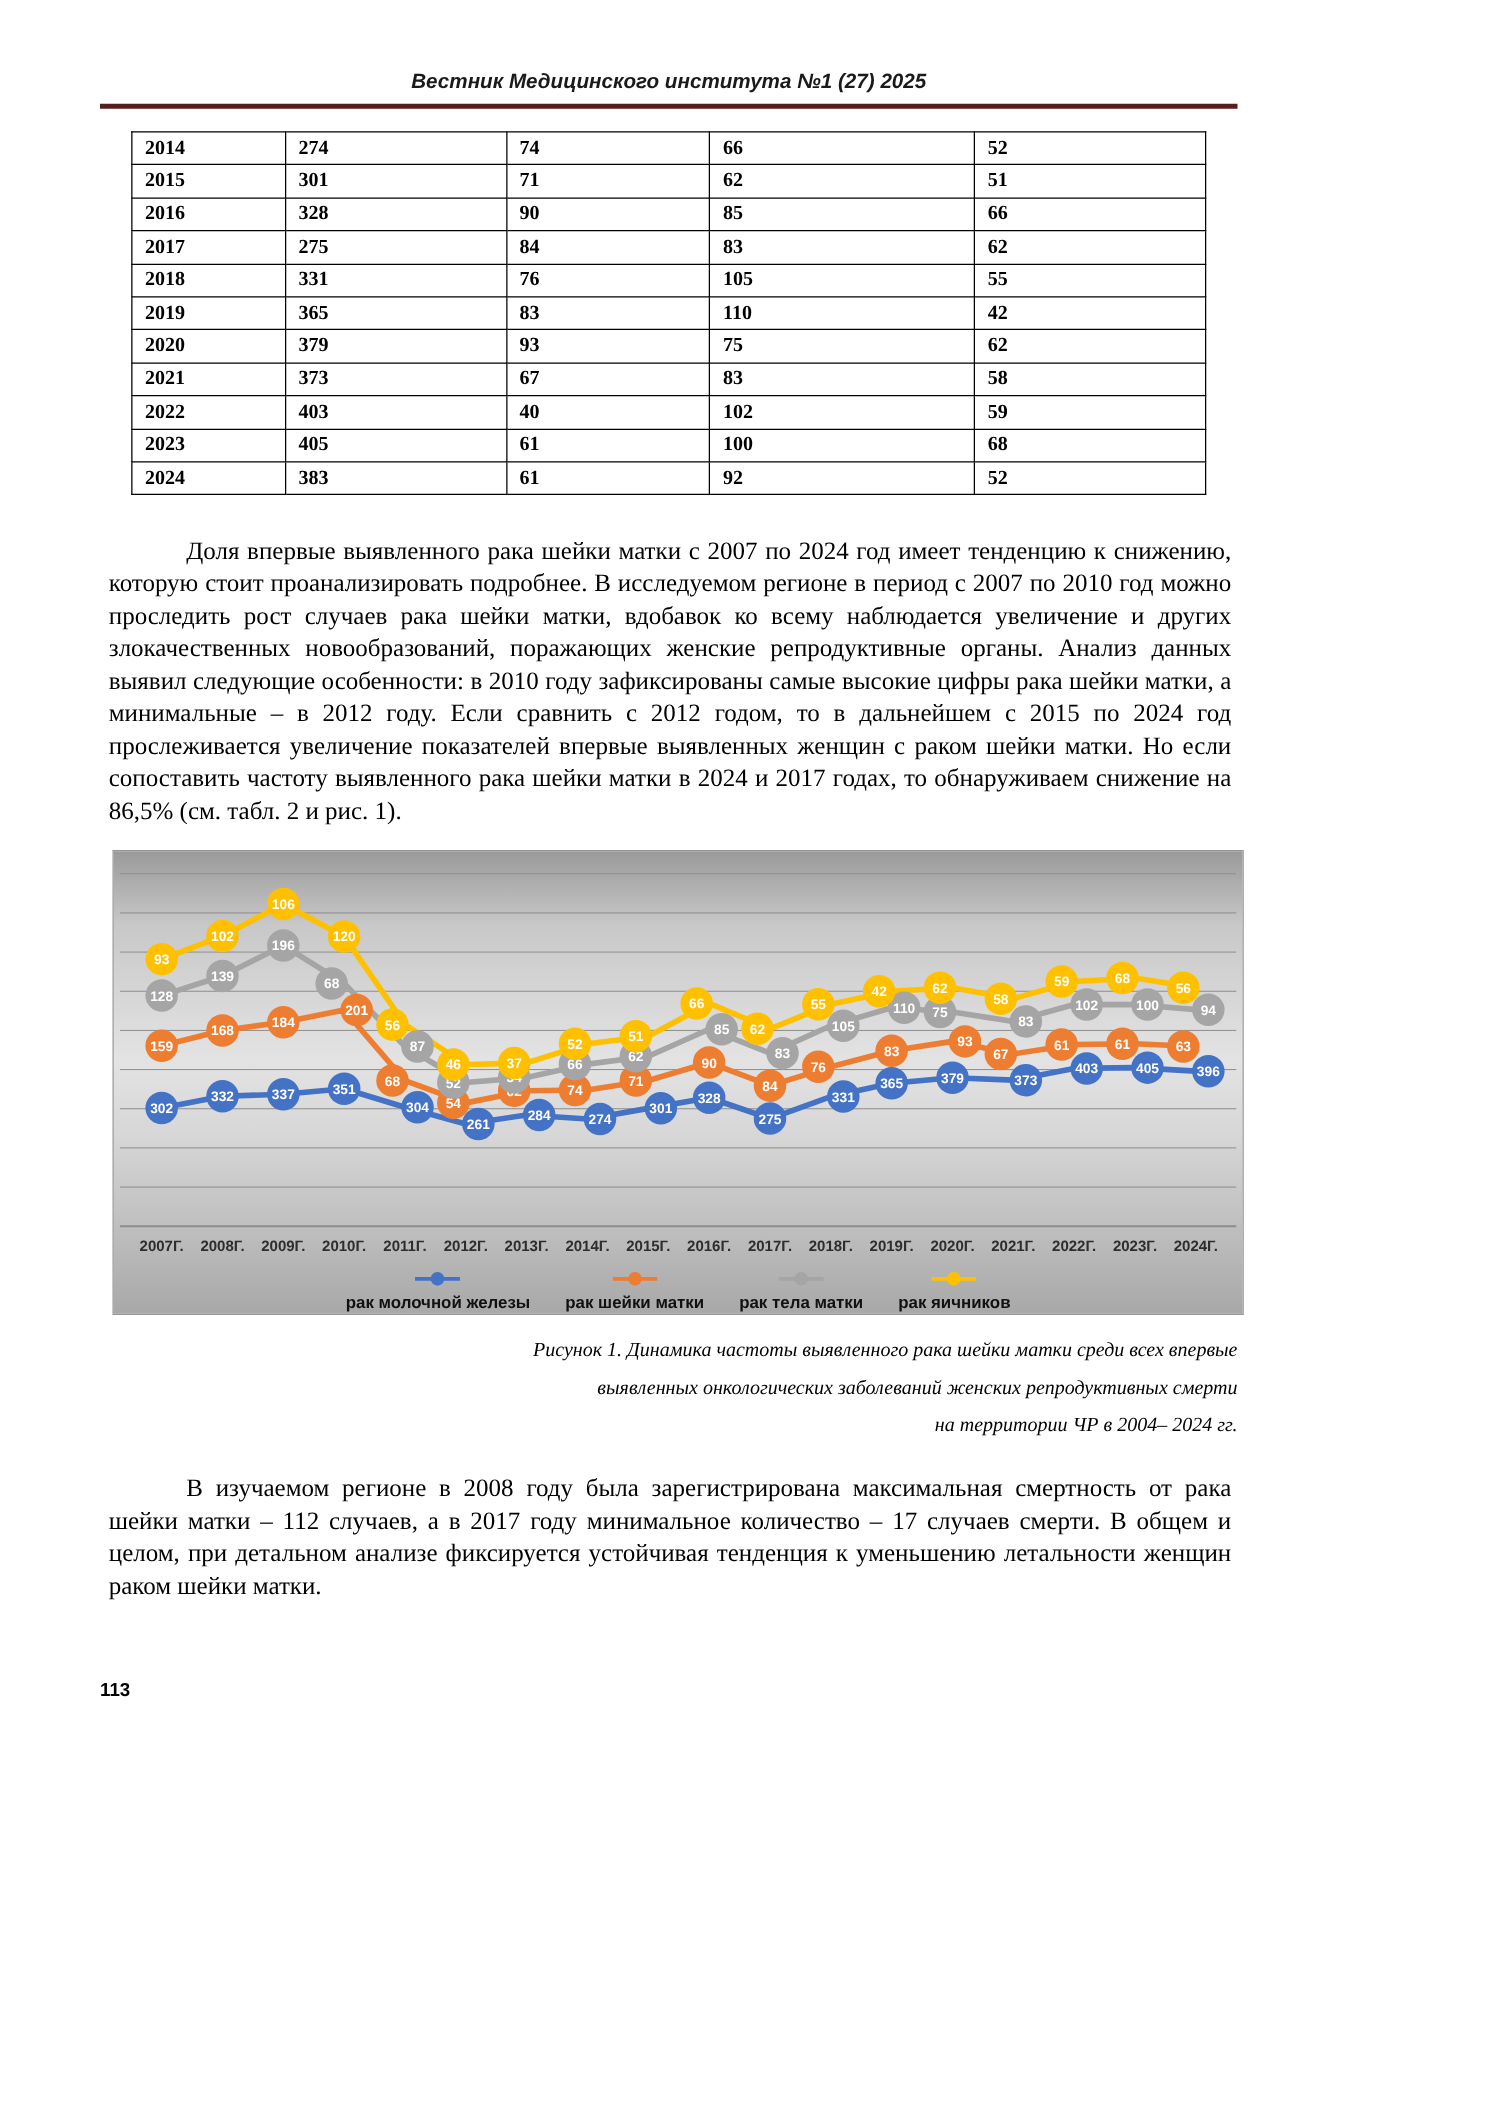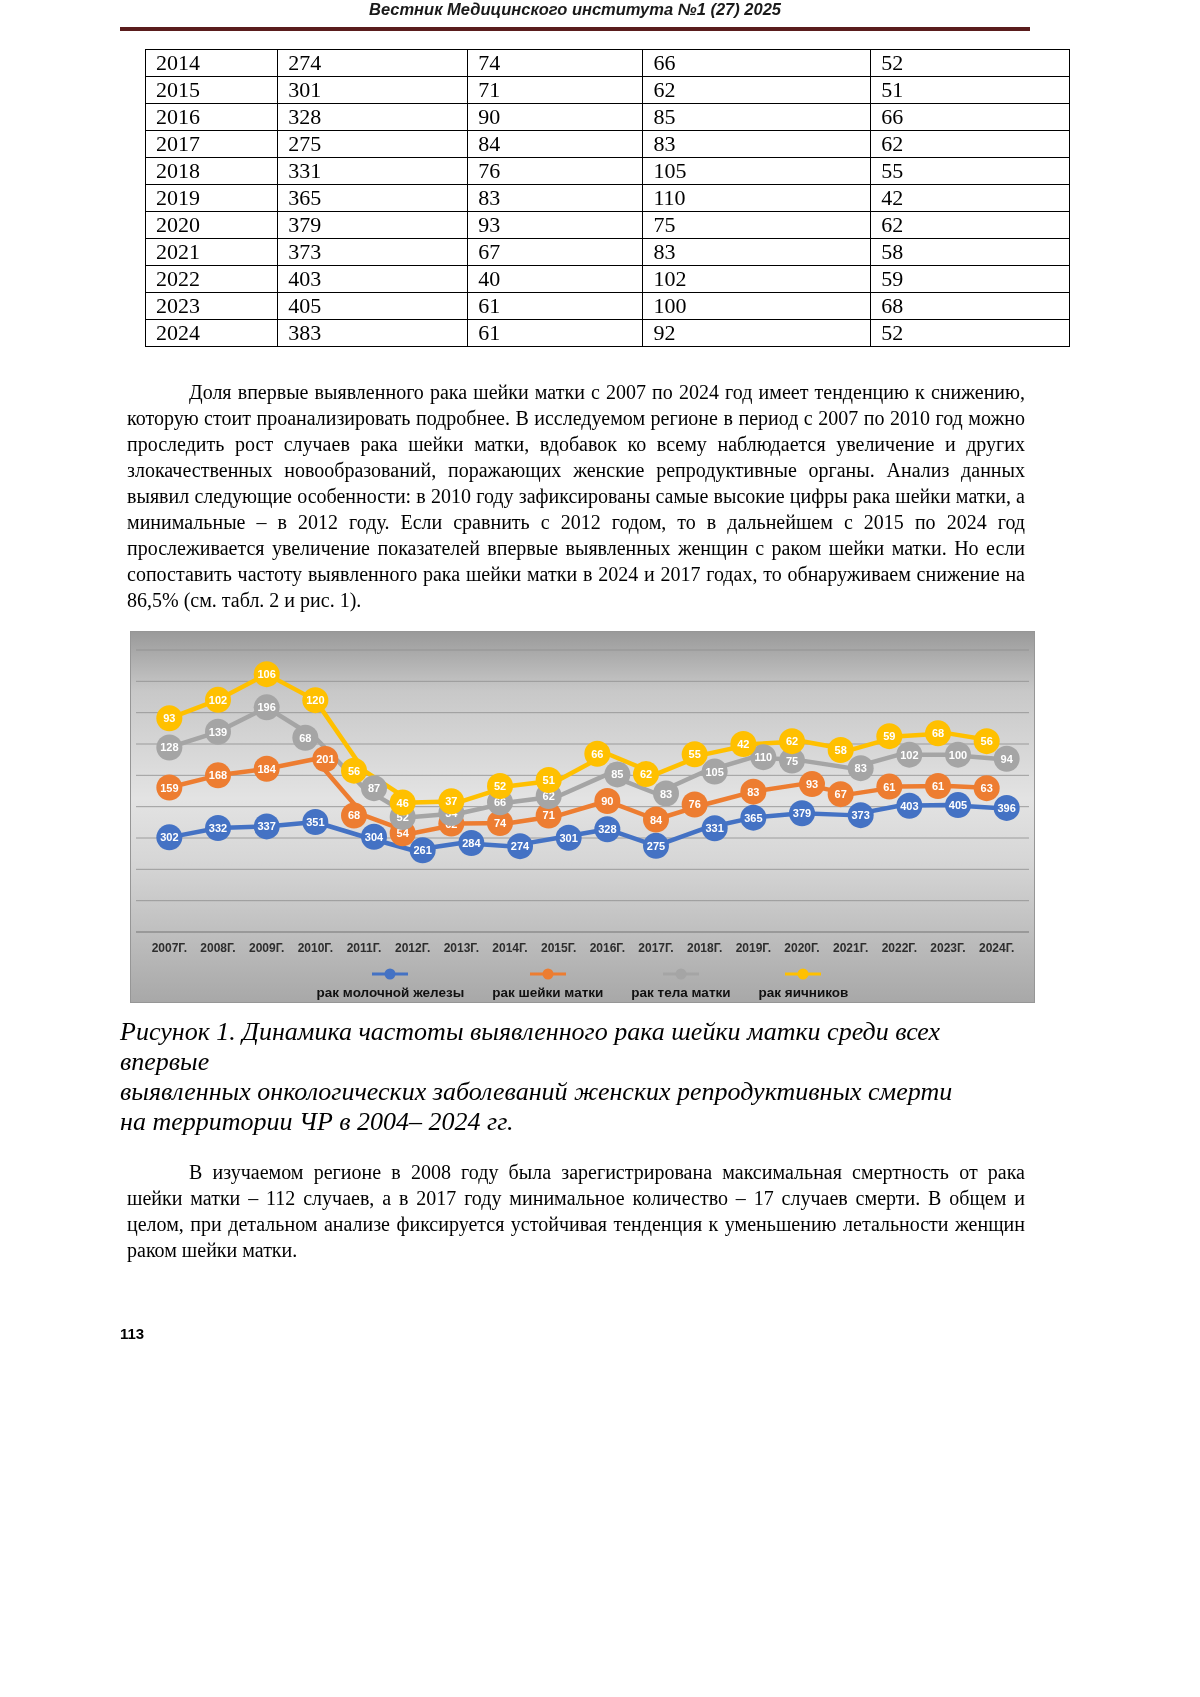--- a/index.html
+++ b/index.html
@@ -3,35 +3,36 @@
 <meta charset="utf-8">
 <style>
   * { margin:0; padding:0; box-sizing:border-box; }
   html,body { background:#ffffff; }
   body {
     width:1200px; height:1697px;
     font-family:"Liberation Serif", serif;
     color:#000;
     position:relative;
   }
-  .content { margin-left:120px; width:910px; }
+  .content { margin-left:80px; width:910px; padding-top:56px; }
 
   .journal-header {
     text-align:center;
     font-family:"Liberation Sans", sans-serif;
     font-style:italic; font-weight:bold;
     font-size:16.5px; color:#1a1a1a;
   }
   .header-rule { height:4px; background:#5a1d1d; margin-top:8px; }
 
   table.data {
     border-collapse:collapse;
     margin:18px 0 0 25px;
-    width:925px;
-    font-size:22px;
+    width:860px;
+    font-size:16px;
+    font-weight:bold;
   }
   table.data td {
     border:1.4px solid #000;
     height:26.4px;
     padding:0 4px 0 10px;
     vertical-align:middle;
     white-space:nowrap;
   }
 
   .para {
@@ -55,22 +56,22 @@
 
   .legend {
     display:flex; justify-content:center; align-items:center;
     gap:28px; height:36px;
     font-family:"Liberation Sans", sans-serif;
     font-size:13.5px; font-weight:700; color:#111;
   }
   .legend-item { display:flex; align-items:center; gap:5px;flex-direction:column; }
 
   .caption {
-    text-align:left; font-style:italic;
-    font-size:26px; line-height:30px;
+    text-align:right; font-style:italic;
+    font-size:16px; line-height:30px;
     margin-top:14px;
   }
 
   .page-number {
     text-align:left;
     font-family:"Liberation Sans", sans-serif;
     font-weight:bold; font-size:15px;
     margin-top:62px;
   }
 </style>

